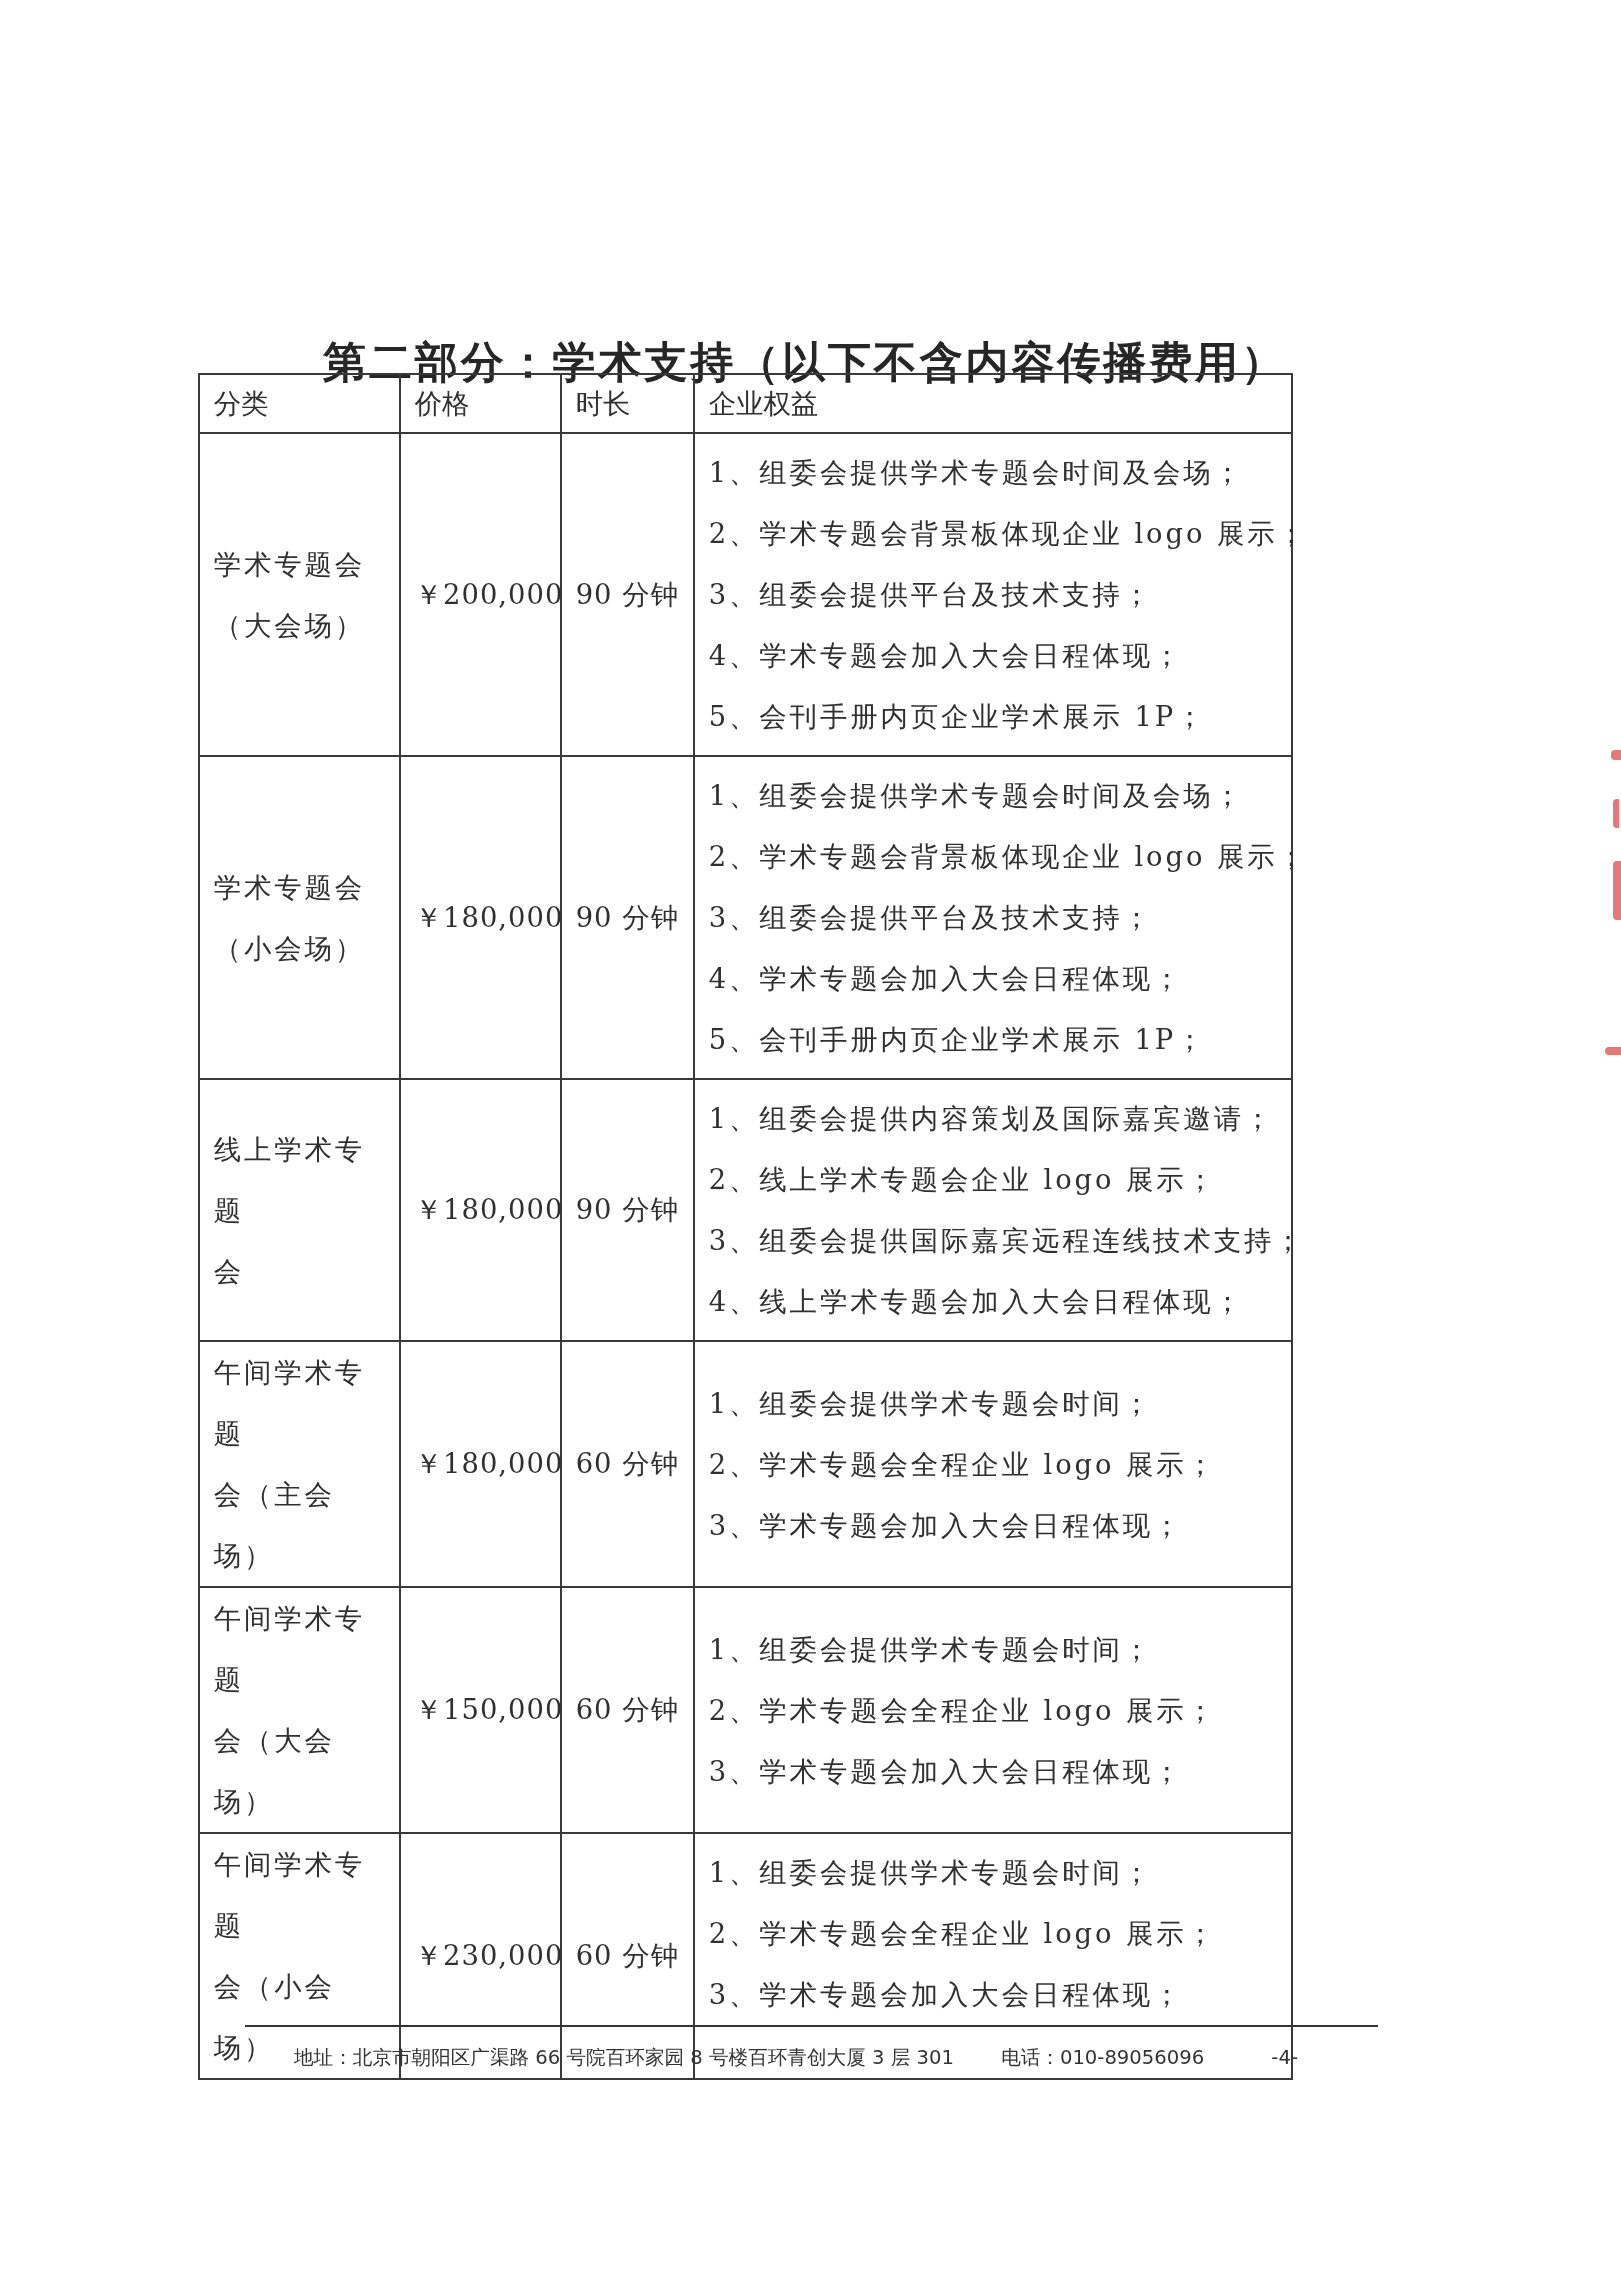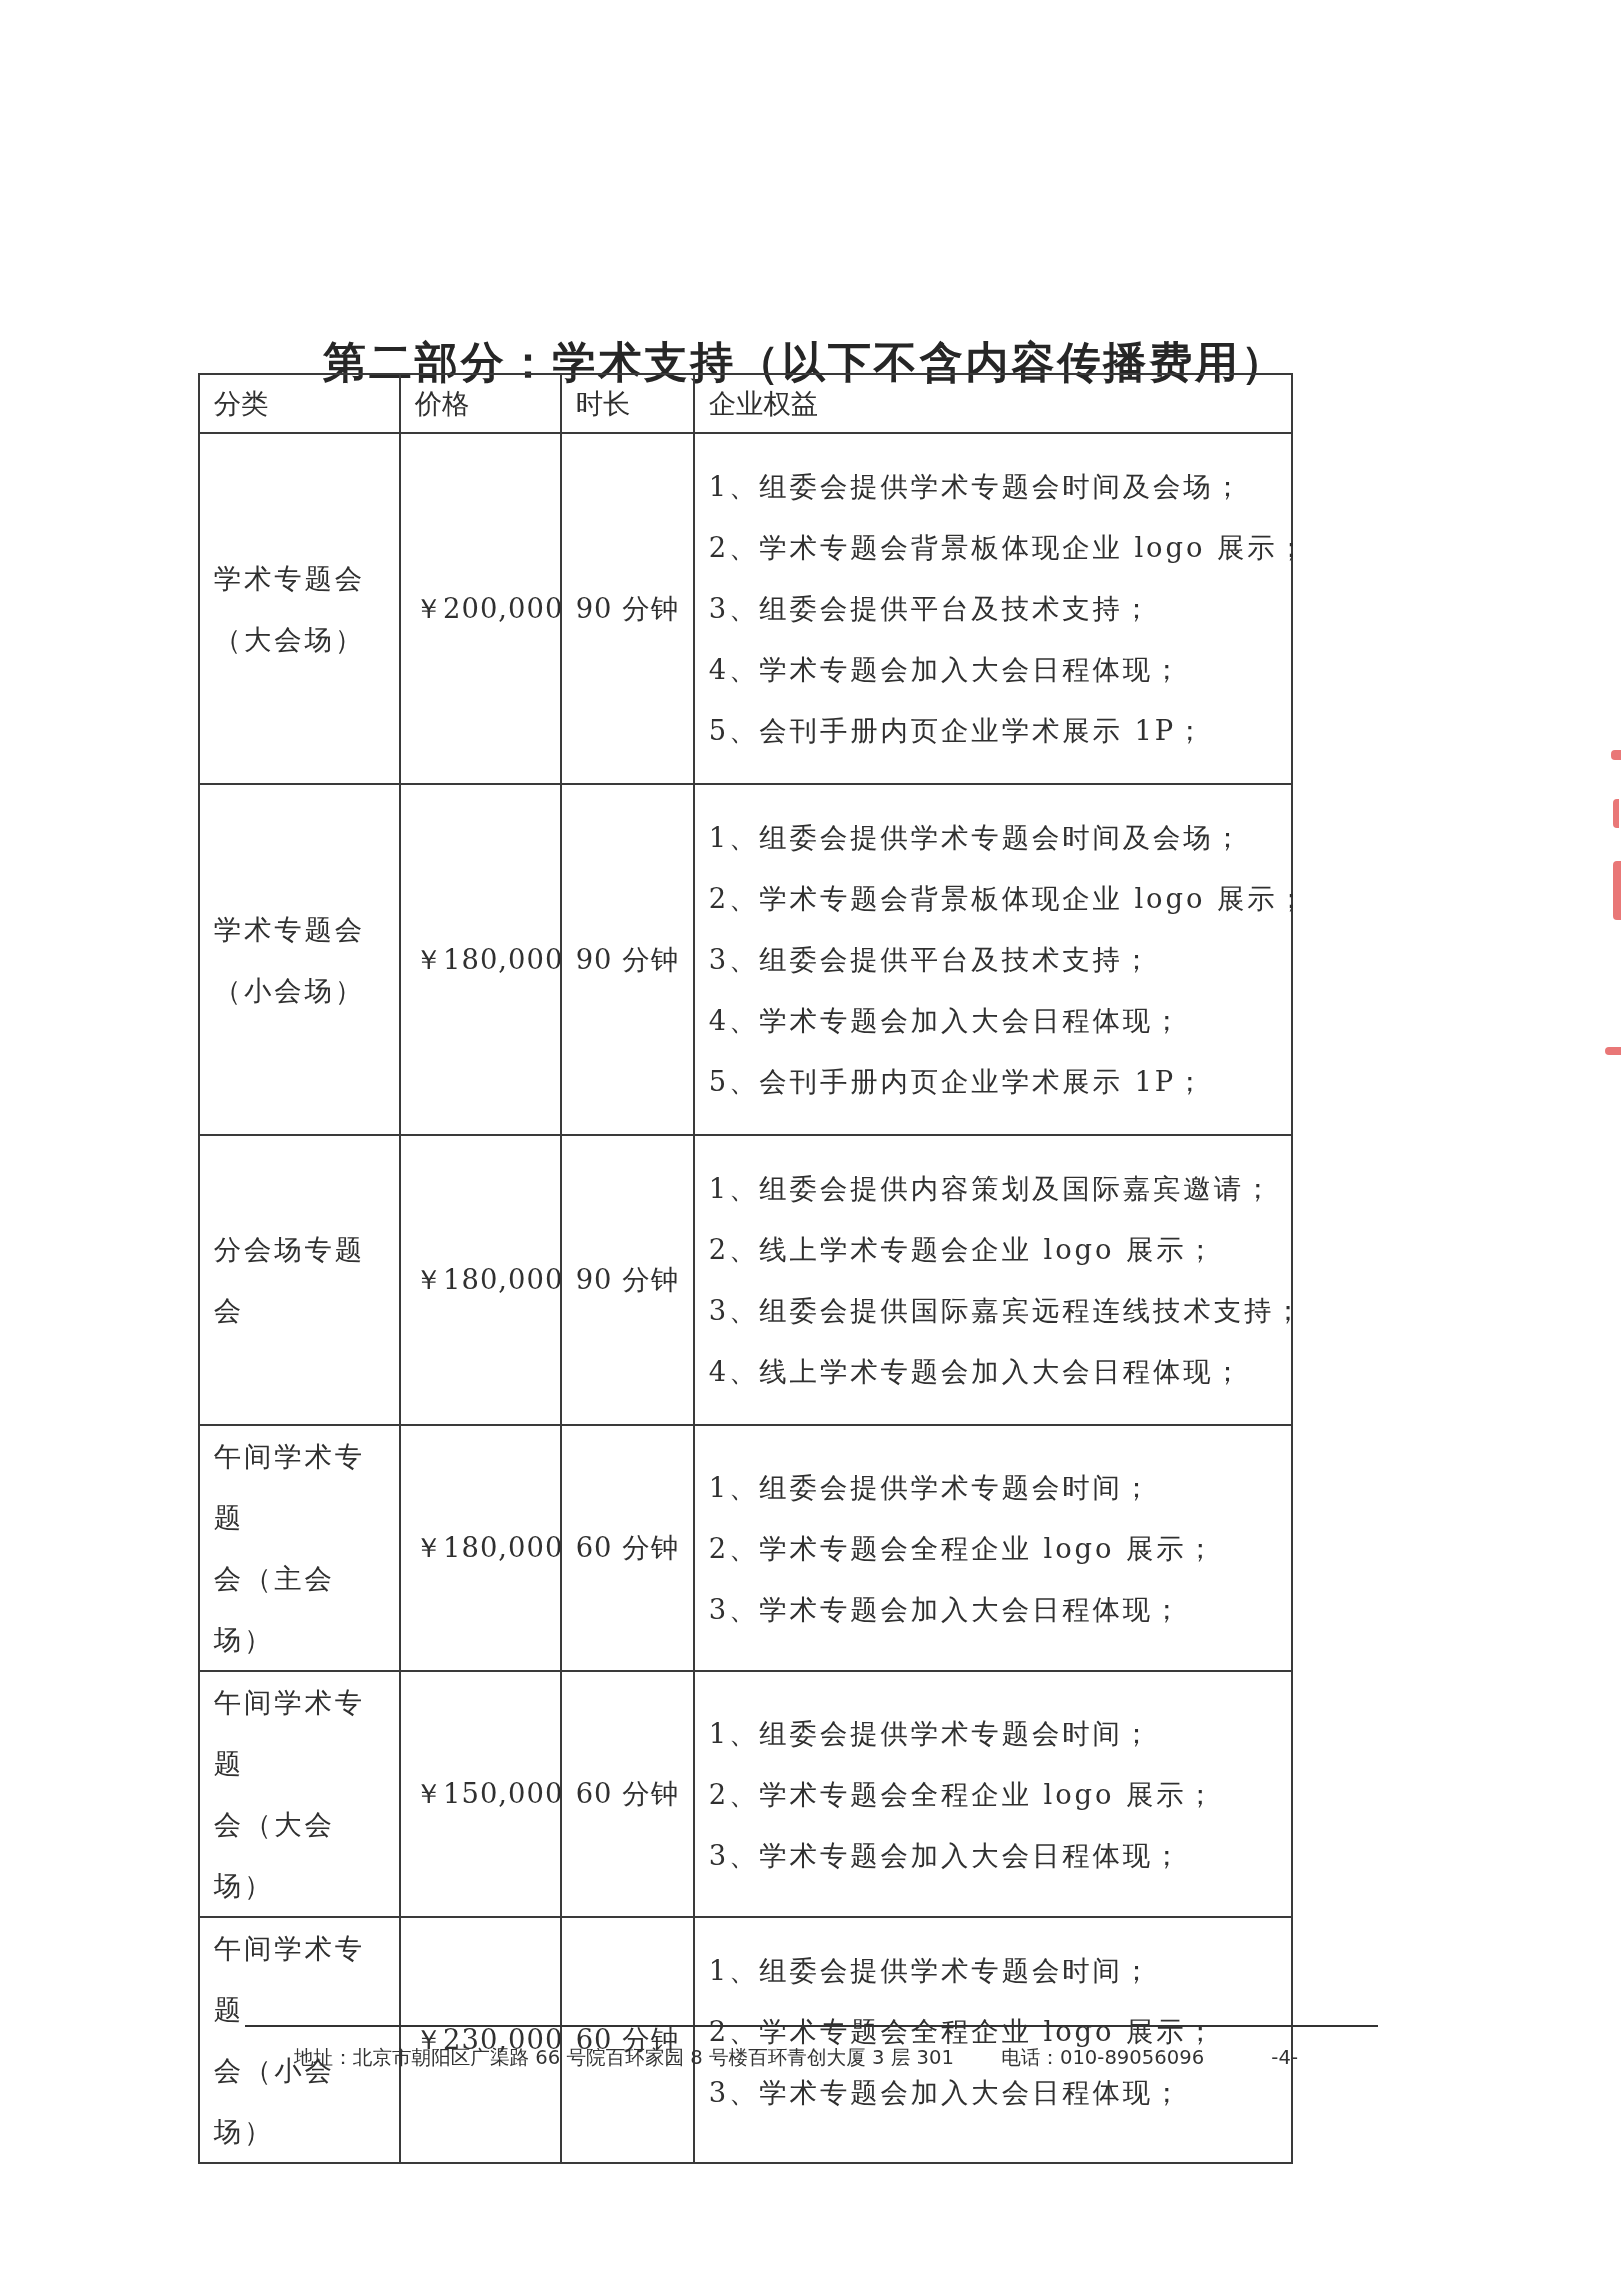--- a/index.html
+++ b/index.html
@@ -51,21 +51,21 @@
   .col-cat { width: 201px; }
   .col-price { width: 161px; }
   .col-dur { width: 133px; }
   .col-ben { width: auto; }
   td.cat { line-height: 61px; letter-spacing: 2.9px; }
   td.price { letter-spacing: 1px; }
   td.dur { letter-spacing: 1px; margin-top: 18px; }
   ul.benefits {
     list-style: none;
     margin: 0;
-    padding: 22px 0;
+    padding: 8px 0;
   }
   ul.benefits li {
     line-height: 61px;
     white-space: nowrap;
     letter-spacing: 2.9px;
   }
   .footer-rule {
     position: absolute;
     left: 245px;
     top: 2025px;
@@ -148,21 +148,21 @@
           <li>2、学术专题会背景板体现企业 logo 展示；</li>
           <li>3、组委会提供平台及技术支持；</li>
           <li>4、学术专题会加入大会日程体现；</li>
           <li>5、会刊手册内页企业学术展示 1P；</li>
         </ul>
       </td>
     </tr>
 
     <tr style="height:247px">
       <td class="cat">
-        <div>分会场专题</div>
+        <div>线上学术专题</div>
         <div>会</div>
       </td>
       <td class="price">￥180,000</td>
       <td class="dur">90 分钟</td>
       <td>
         <ul class="benefits">
           <li>1、组委会提供内容策划及国际嘉宾邀请；</li>
           <li>2、线上学术专题会企业 logo 展示；</li>
           <li>3、组委会提供国际嘉宾远程连线技术支持；</li>
           <li>4、线上学术专题会加入大会日程体现；</li>

